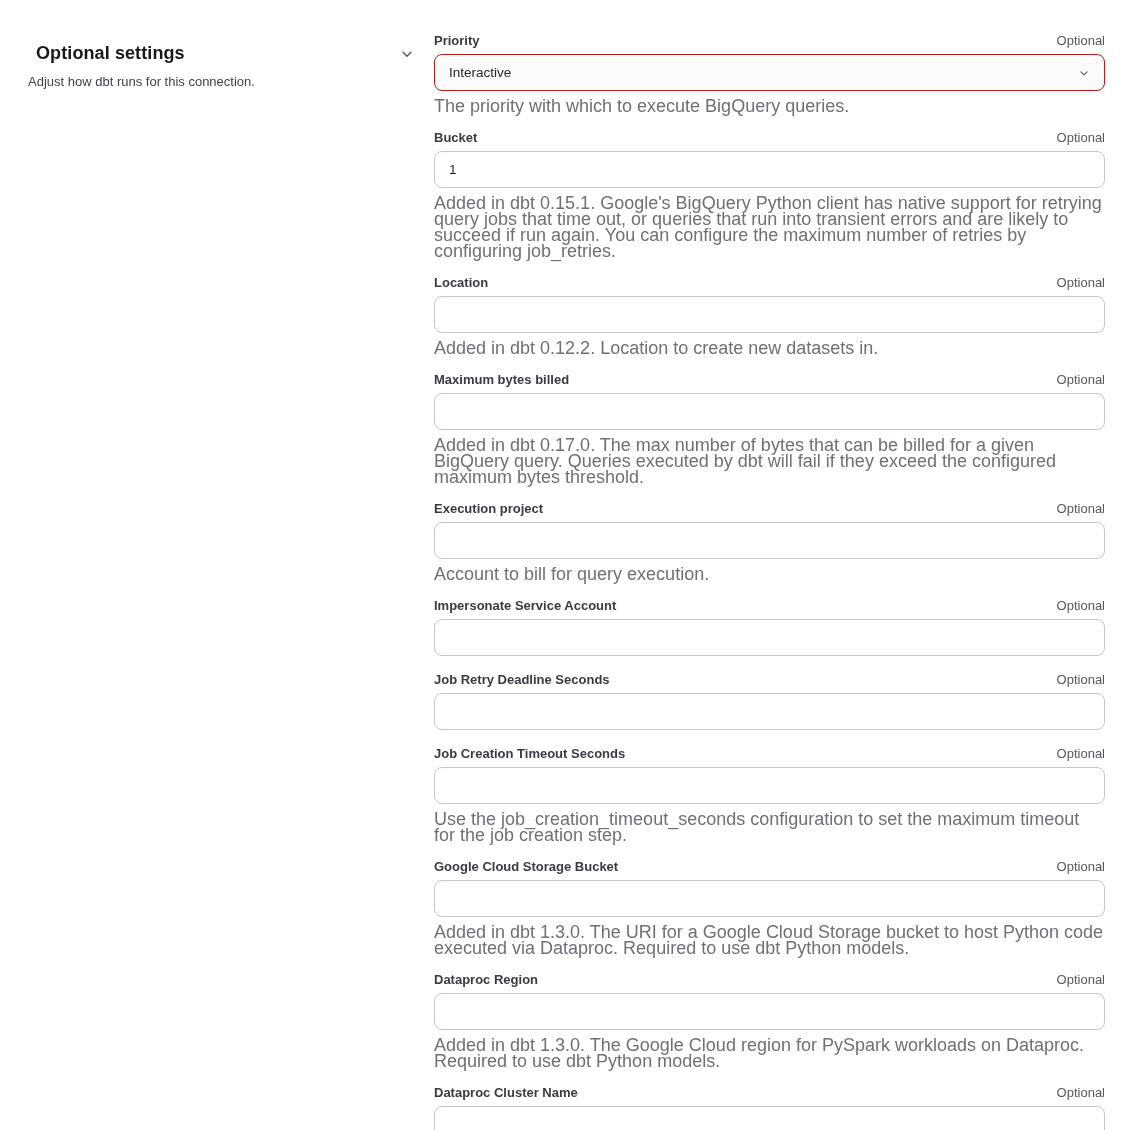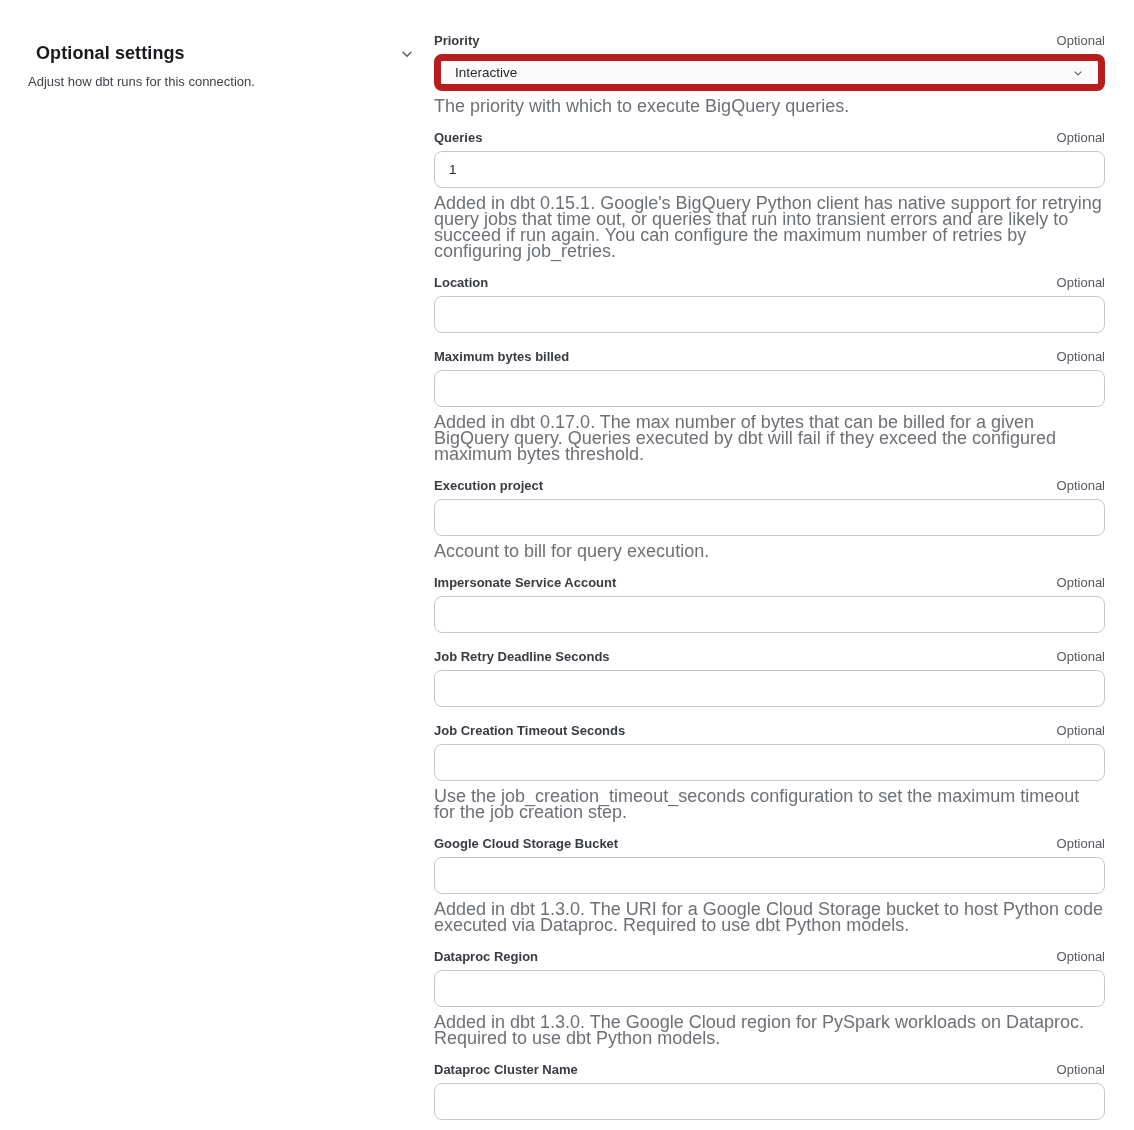--- a/index.html
+++ b/index.html
@@ -78,21 +78,21 @@
     background: #ffffff;
     padding: 0 14px;
     font-family: "Liberation Sans", sans-serif;
     font-size: 13.5px;
     color: #24272e;
     outline: none;
   }
   .select {
     width: 100%;
     height: 37px;
-    border: 7px solid #b91c1c;
+    border: 1px solid #b91c1c;
     border-radius: 8px;
     background: #fbfbfc;
     padding: 0 14px;
     display: flex;
     align-items: center;
     justify-content: space-between;
     cursor: pointer;
   }
   .select-value {
     font-size: 13.5px;
@@ -138,34 +138,35 @@
         <svg width="12" height="12" viewBox="0 0 16 16" fill="none" stroke="currentColor" stroke-width="1.5" stroke-linecap="round" stroke-linejoin="round">
           <polyline points="4,6.5 8,10.5 12,6.5"></polyline>
         </svg>
       </span>
     </div>
 
     <div class="field-help">The priority with which to execute BigQuery queries.</div>
   </div>
       <div class="field">
     <div class="field-head">
-      <span class="field-label">Queries</span>
+      <span class="field-label">Bucket</span>
       <span class="optional-badge">Optional</span>
     </div>
     
     <input class="text-input" type="text" value="1" style="">
     <div class="field-help">Added in dbt 0.15.1. Google's BigQuery Python client has native support for retrying query jobs that time out, or queries that run into transient errors and are likely to succeed if run again. You can configure the maximum number of retries by configuring job_retries.</div>
   </div>
       <div class="field">
     <div class="field-head">
       <span class="field-label">Location</span>
       <span class="optional-badge">Optional</span>
     </div>
     
     <input class="text-input" type="text" value="" style="">
+    <div class="field-help">Added in dbt 0.12.2. Location to create new datasets in.</div>
   </div>
       <div class="field">
     <div class="field-head">
       <span class="field-label">Maximum bytes billed</span>
       <span class="optional-badge">Optional</span>
     </div>
     
     <input class="text-input" type="text" value="" style="">
     <div class="field-help">Added in dbt 0.17.0. The max number of bytes that can be billed for a given BigQuery query. Queries executed by dbt will fail if they exceed the configured maximum bytes threshold.</div>
   </div>

